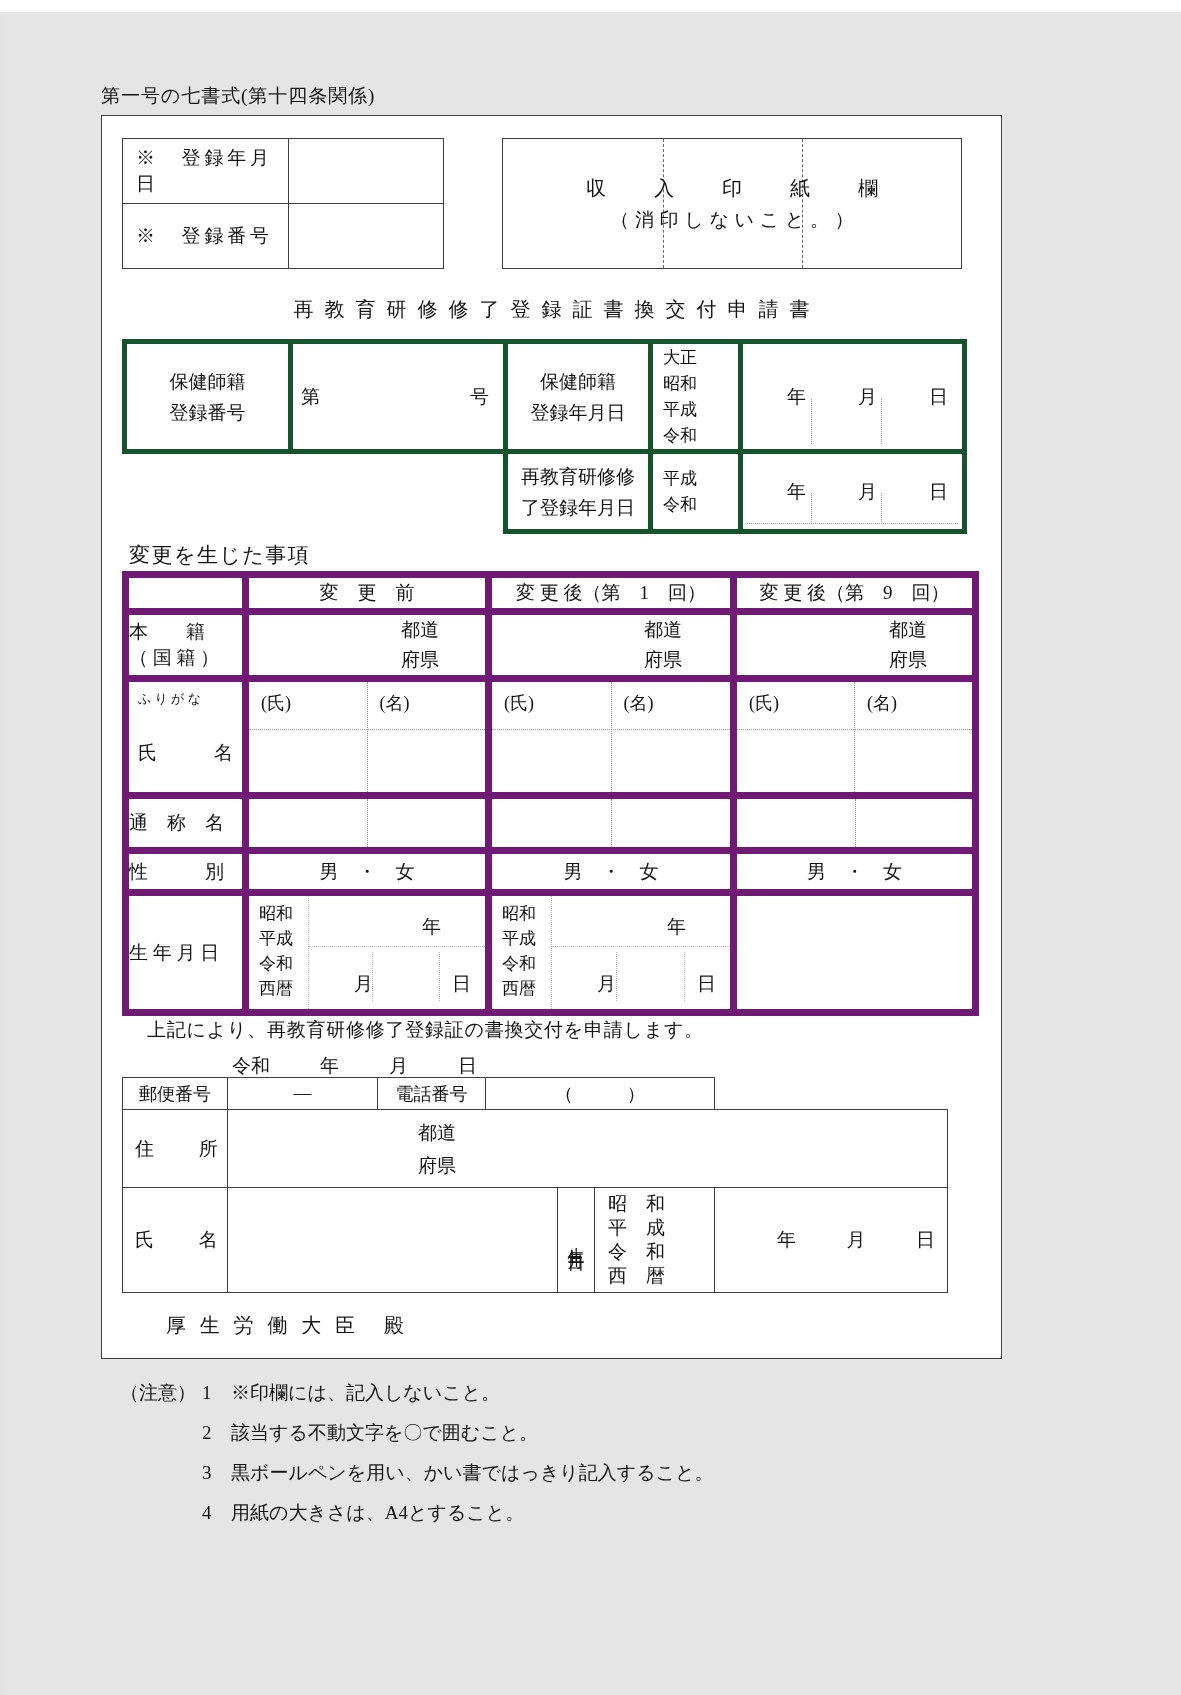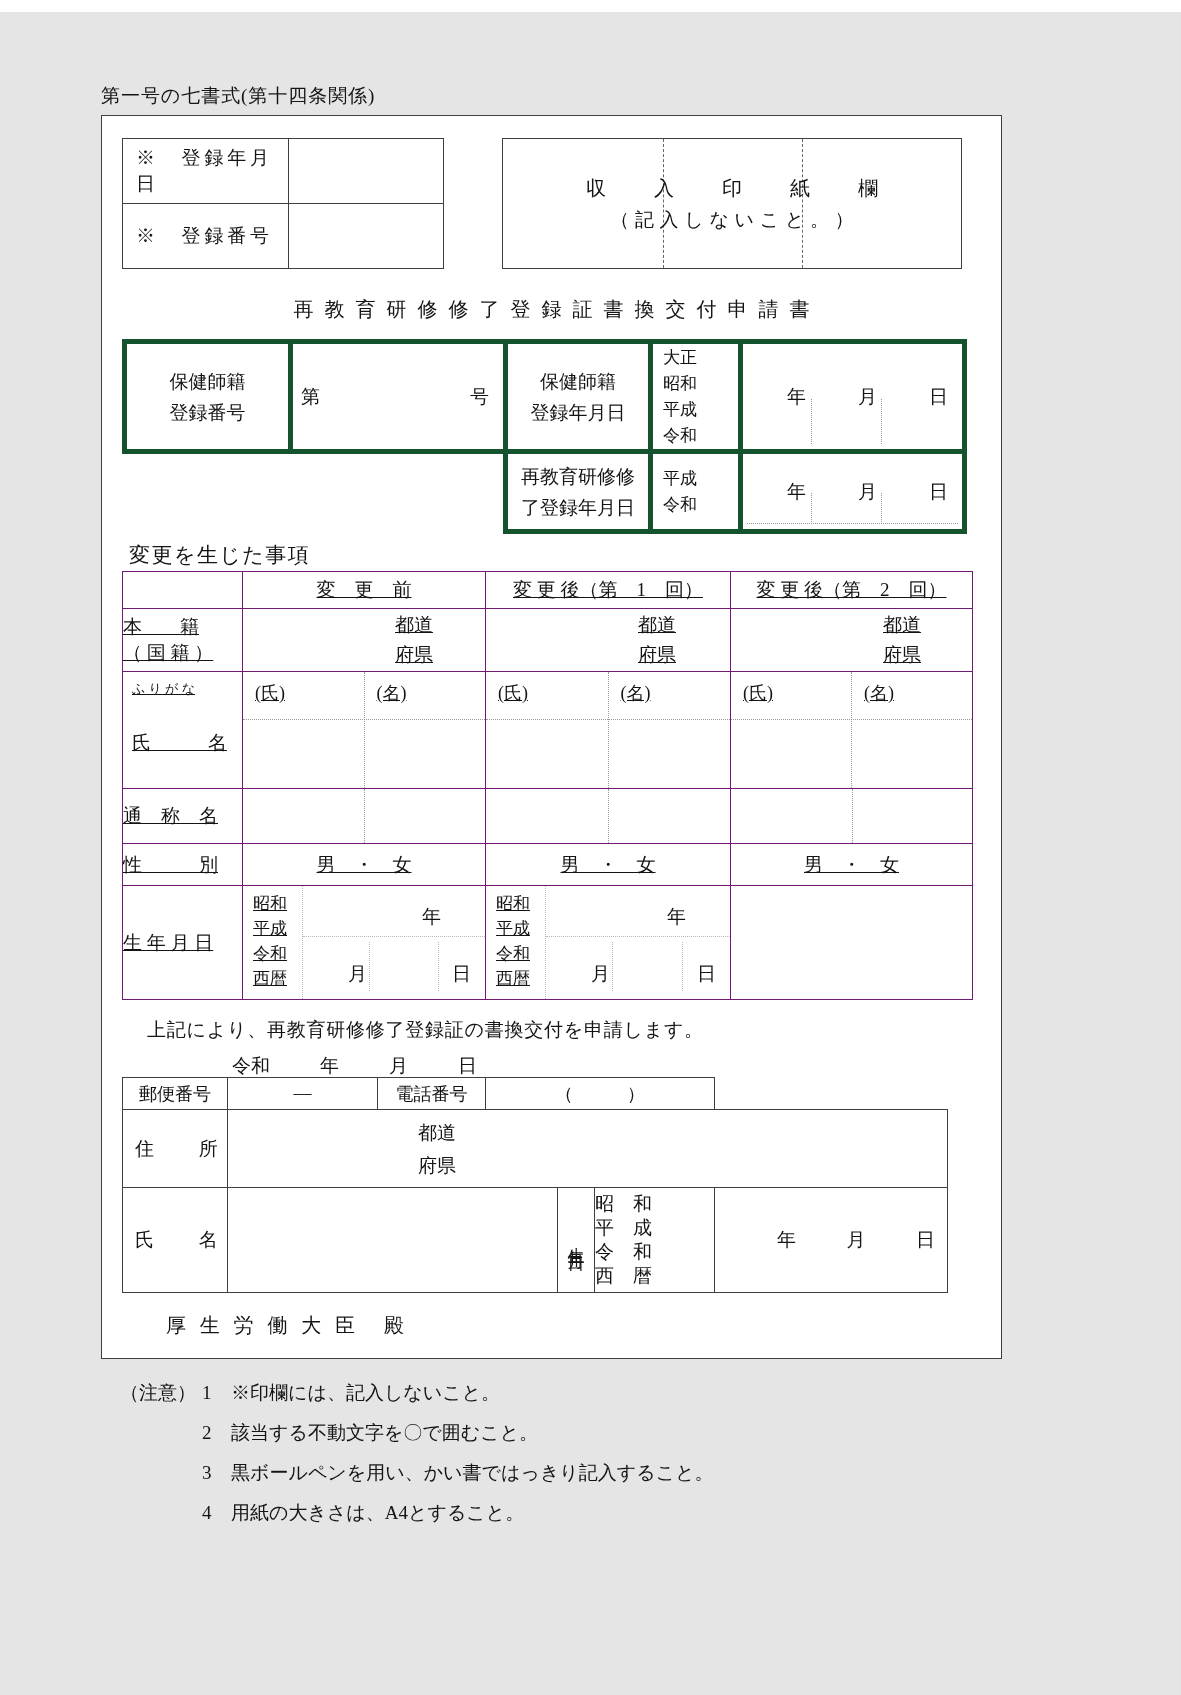--- a/index.html
+++ b/index.html
@@ -50,21 +50,21 @@
   .dotv { position:absolute; top:52%; bottom:5px; width:0; border-left:1px dotted #9a9a9a; }
   .dv1 { left:31%; } .dv2 { left:63%; }
   .doth { position:absolute; left:4px; right:4px; bottom:5px; border-top:1px dotted #9a9a9a; }
   td.noborder { border:none; }
 
   
   .section-label { position:absolute; left:27px; top:425px; font-size:21px; letter-spacing:0.07em; }
   .change-table { position:absolute; left:20px; top:455px; border-collapse:collapse; table-layout:fixed; }
   .change-table col.c1 { width:120px; } .change-table col.c2 { width:243px; }
   .change-table col.c3 { width:245px; } .change-table col.c4 { width:242px; }
-  .change-table td { border:1px solid #701a75; font-size:19px; vertical-align:middle;text-decoration:underline; }
+  .change-table td { border:7px solid #701a75; font-size:19px; vertical-align:middle; }
   tr.ch-hdr td { height:37px; text-align:center; }
   .lblcell { text-align:left; }
   tr.row-honseki td { height:63px; }
   .tdfk-wrap { padding-left:152px; line-height:30px; }
   tr.row-furigana td { height:117px; padding:0; }
   td.furi-lbl { vertical-align:top; }
   .furi-top { padding:8px 0 0 9px; font-size:13px; }
   .shimei { padding:32px 0 0 9px; font-size:19px; }
   td.namecell { position:relative; vertical-align:top; }
   .namecell .hdot { position:absolute; left:0; right:0; top:47px; border-top:1px dotted #9a9a9a; }
@@ -98,21 +98,21 @@
   .addr-table col.a7 { width:233px; }
   .addr-table td { border:1px solid #3f3f3f; font-size:19px; vertical-align:middle; }
   tr.ar1 td { height:32px; text-align:center; font-size:18px; }
   td.tr-noborder { border-top:none; border-right:none; }
   tr.ar2 td { height:78px; }
   .addr-content { padding-left:190px; line-height:33px; }
   tr.ar3 td { height:105px; }
   .a-lbl { text-align:left; padding-left:12px; letter-spacing:0.12em; }
   td.vert-cell { padding:0; text-align:center; }
   .vtext { writing-mode:vertical-rl; display:inline-block; font-size:17px; letter-spacing:0.18em; }
-  .eras-b { text-align:left; font-size:18px; line-height:24px; }
+  .eras-b { text-align:left; padding-left:13px; font-size:18px; line-height:24px; }
   .eras-b span { display:block; }
   td.datecell3 { position:relative; }
   .daterow3 { display:flex; justify-content:space-between; padding:0 12px 0 62px; }
 
   .minister { position:absolute; left:64px; top:1196px; font-size:20px; letter-spacing:0.22em; }
 
   
   .notes { position:absolute; left:113px; top:1360px; font-size:19px; }
   .note-line { display:flex; height:40px; align-items:center; }
   .note-prefix { width:88px;text-align:center; }
@@ -137,21 +137,21 @@
         <td class="rt-lbl">※　登録番号</td>
         <td class="rt-val"></td>
       </tr>
     </tbody>
       </table>
 
     <div class="stamp-box">
       <div class="stamp-dash sd1"></div>
       <div class="stamp-dash sd2"></div>
       <div class="stamp-l1">収入印紙欄</div>
-      <div class="stamp-l2">（記入しないこと。）</div>
+      <div class="stamp-l2">（消印しないこと。）</div>
     </div>
 
     <div class="form-title">再教育研修修了登録証書換交付申請書</div>
 
     <table class="license-table">
       <tbody>
           <tr class="r1">
         <td class="lt-a">
           <span>保健師籍</span><br>
           <span>登録番号</span>
@@ -217,21 +217,21 @@
           <col class="c1">
           <col class="c2">
           <col class="c3">
           <col class="c4">
         </colgroup>
       <tbody>
           <tr class="ch-hdr">
         <td></td>
         <td>変　更　前</td>
         <td>変 更 後（第　1　回）</td>
-        <td>変 更 後（第　2　回）</td>
+        <td>変 更 後（第　9　回）</td>
       </tr>
       <tr class="row-honseki">
         <td class="lblcell">
           <div>本　　籍</div>
           <div>（ 国 籍 ）</div>
         </td>
         <td>
           <div class="tdfk-wrap">
             <span>都道</span><br>
             <span>府県</span>

